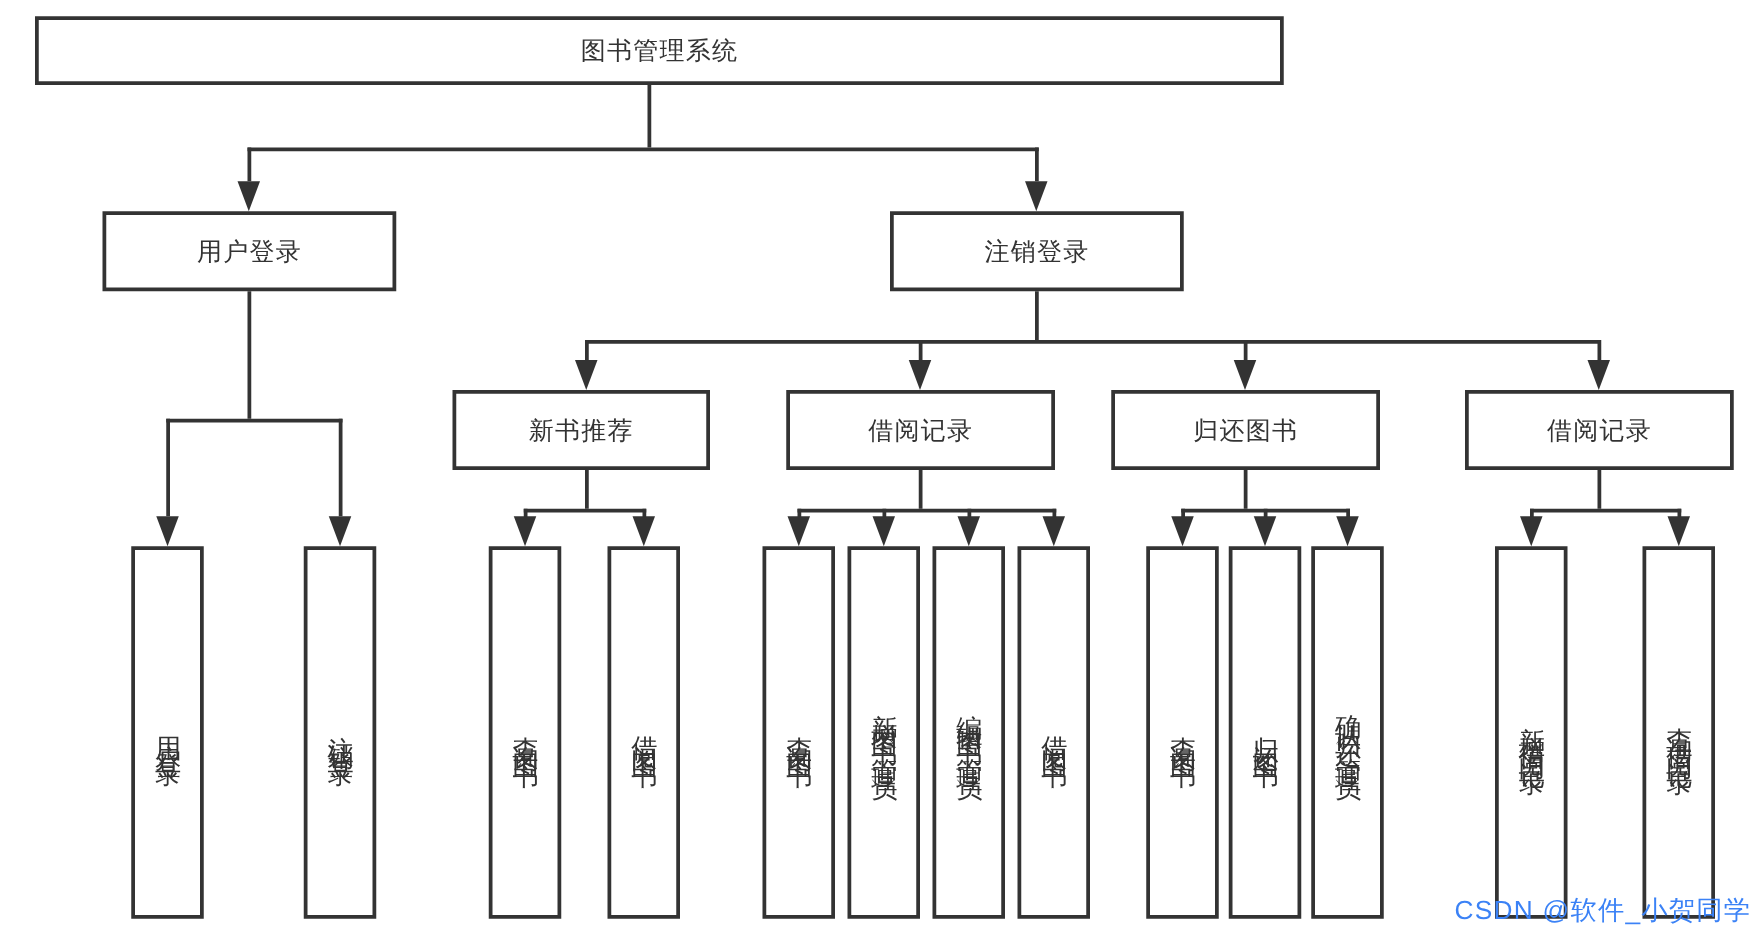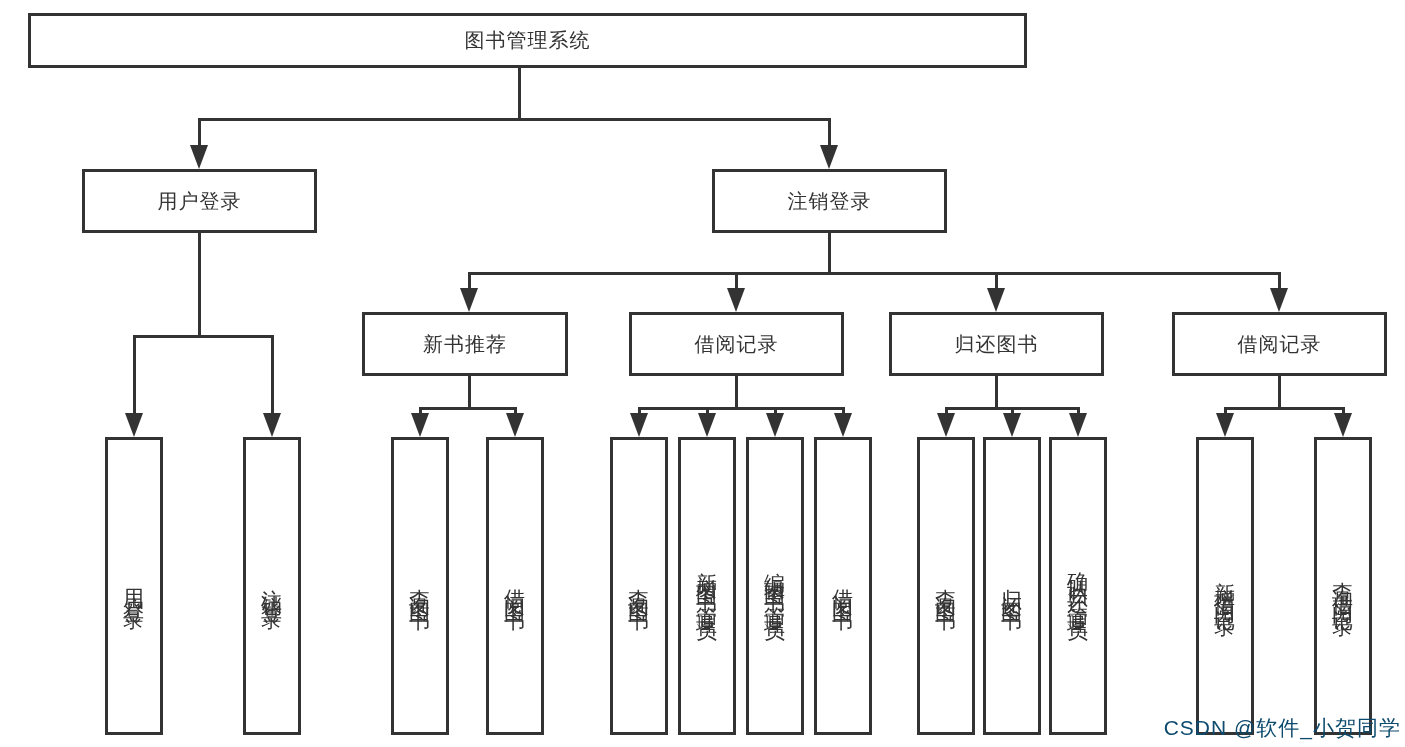--- a/index.html
+++ b/index.html
@@ -41,21 +41,21 @@
     width:0;height:0;
     border-left:9px solid transparent;
     border-right:9px solid transparent;
     border-top:24px solid #333333;
   }
   .watermark{
     position:absolute;
     top:714px;
     right:4px;
     font-size:21px;
-    color:#0c4a6e;
+    color:#3b82f6;
     letter-spacing:1px;
     white-space:nowrap;
   }
 </style>
 </head>
 <body>
 
 <div id="stage">
 
   <div class="node" style="left:28px;top:13px;width:999px;height:55px;">

